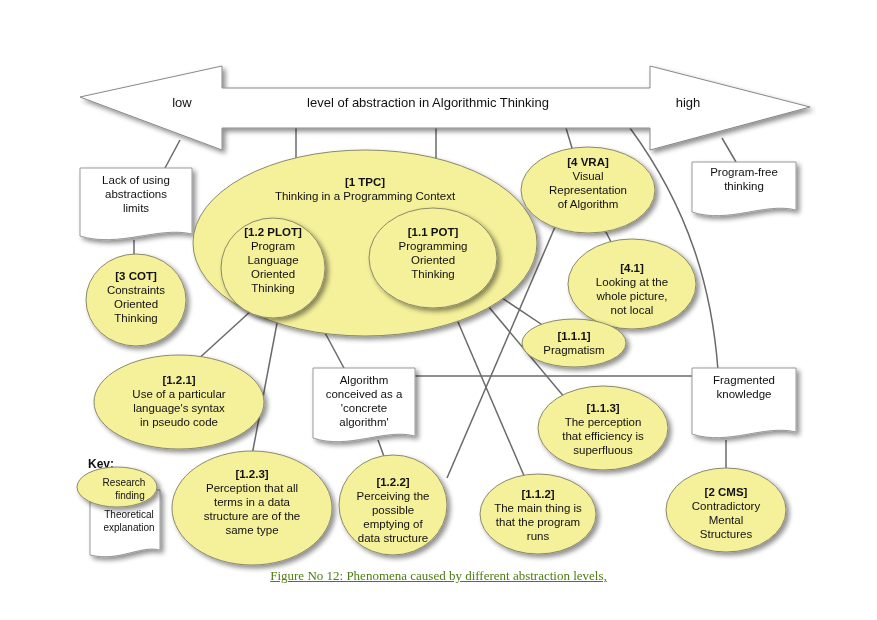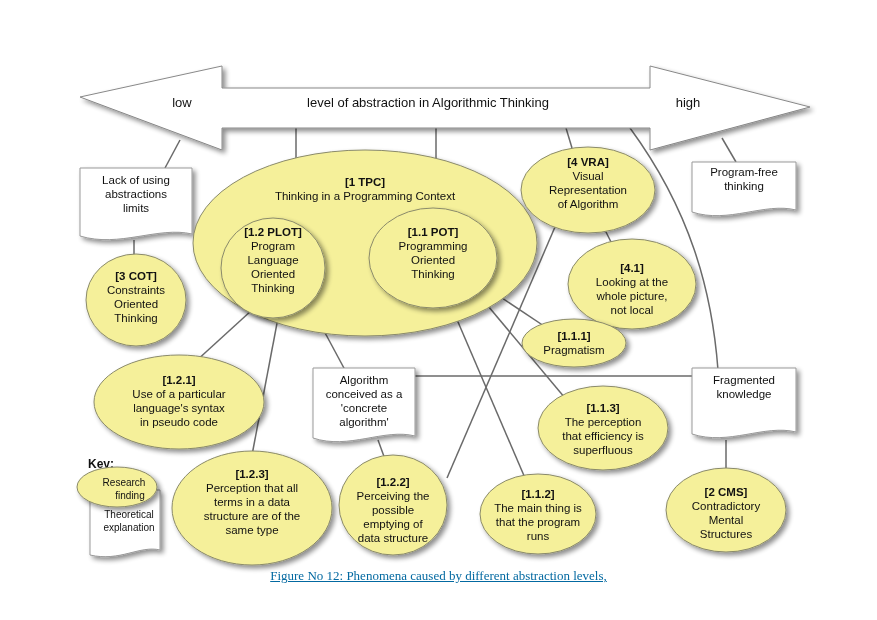--- a/index.html
+++ b/index.html
@@ -4,21 +4,21 @@
 <style>
   html, body { margin: 0; padding: 0; background: #ffffff; }
   body { width: 877px; height: 620px; position: relative; overflow: hidden;
          font-family: "Liberation Sans", sans-serif; }
   #diagram { position: absolute; left: 0; top: 0; }
   .node-text { font-family: "Liberation Sans", sans-serif; font-size: 11.5px; fill: #111; text-anchor: middle; }
   .arrow-text { font-family: "Liberation Sans", sans-serif; font-size: 13px; fill: #111; text-anchor: middle; }
   .key-label { font-family: "Liberation Sans", sans-serif; font-size: 12px; font-weight: bold; fill: #111; }
   .key-text { font-family: "Liberation Sans", sans-serif; font-size: 10px; fill: #111; text-anchor: middle; }
   .caption { position: absolute; left: 0; width: 877px; top: 568px; text-align: center;
-             font-family: "Liberation Serif", serif; font-size: 13px; color: #0369a1; }
+             font-family: "Liberation Serif", serif; font-size: 13px; color: #4d7c0f; }
   .caption span { text-decoration: underline; }
   .ellipse { fill: #f5f09a; stroke: #8a8a6a; stroke-width: 1; }
   .doc { fill: #ffffff; stroke: #999; stroke-width: 1; }
   .line { stroke: #6a6a6a; stroke-width: 1.5; fill: none; }
 </style>
 </head>
 <body>
 
 <svg id="diagram" width="877" height="620" viewBox="0 0 877 620">
   <defs>

